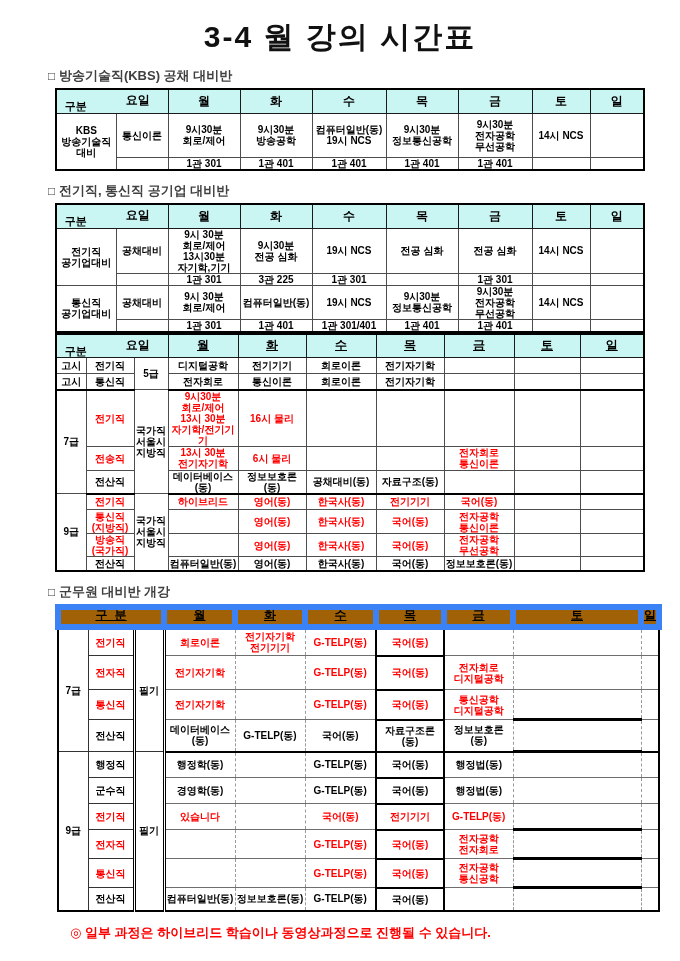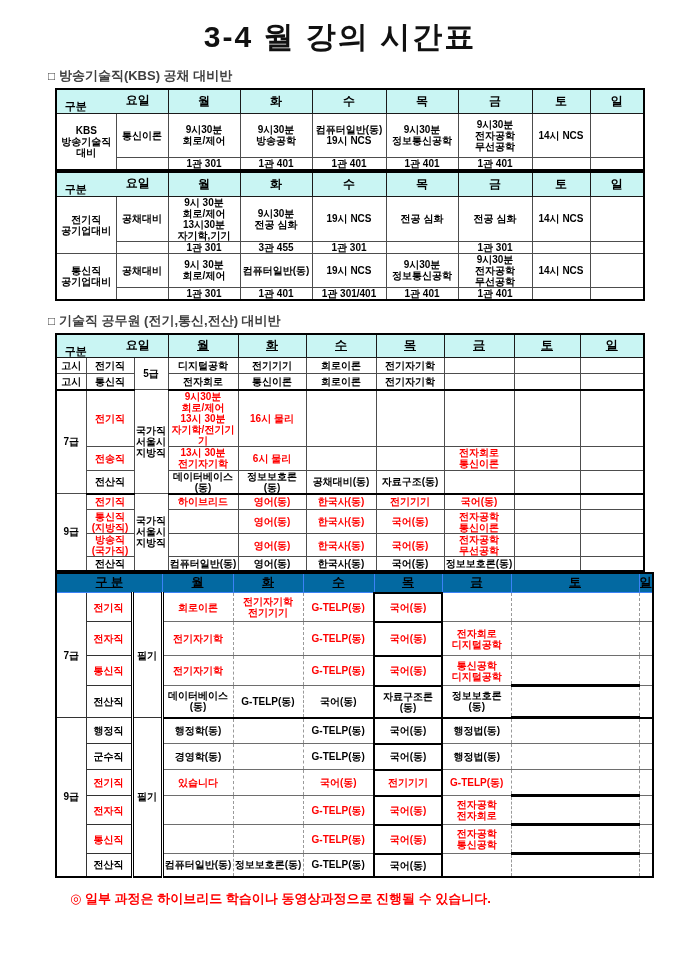--- a/index.html
+++ b/index.html
@@ -9,21 +9,21 @@
   .doc-title { text-align:center; font-size:30px; font-weight:bold; letter-spacing:2px; color:#111; line-height:38px; }
   .sec { margin-left:48px; }
   .sec-head { font-size:13px; font-weight:bold; color:#404040; margin:11px 0 3px 0; letter-spacing:0px; }
   .sec-head .bullet { font-size:12px; }
   table { border-collapse:collapse; table-layout:fixed; margin-left:7px; border:2px solid #000; font-weight:bold; }
   td, th { overflow:hidden; text-align:center; vertical-align:middle; padding:0 1px; line-height:1.1; color:#000; }
   
   .t-cyan td { border:1px solid #4d4d4d; font-size:10px; }
   .t-cyan th { border:1px solid #1a1a1a; background:#c9f5f3; font-size:12px; }
   
-  .t-blue th { border:1px solid #3b82f6; background:#0369a1; font-size:12px; }
+  .t-blue th { border:6px solid #3b82f6; background:#a16207; font-size:12px;font-family:Liberation Mono, monospace; }
   .t-blue td { border-left:1px dashed #9a9a9a; border-right:1px dashed #9a9a9a; border-bottom:1px solid #6e6e6e; font-size:10px; }
   .t-blue td.lab { border:1px solid #333; }
   .t-blue td.pil { border-left:3px double #000; border-right:3px double #000;margin-top:8px; }
   .t-blue td.mok { border:2px solid #000; }
   .t-blue td.tb { border-bottom:3px solid #000; }
   .day.ul { text-decoration:underline; }
   th.sliver { overflow:hidden; padding:0; }
   .red { color:#f00; }
   .room { font-size:9px; }
   .sep td { border-bottom:2px solid #000; }
@@ -90,20 +90,21 @@
             <td class="room">1관 401</td>
             <td class="room">1관 401</td>
             <td class="room"></td>
             <td class="room"></td>
           </tr>
         </tbody>
       </table>
   </div>
 
   <div class="sec">
+    <div class="sec-head"><span class="bullet">□</span> <span>전기직, 통신직 공기업 대비반</span></div>
     <table class="tt t-cyan">
         <colgroup>
           <col style="width: 60px;">
           <col style="width: 52px;">
           <col style="width: 72px;">
           <col style="width: 72px;">
           <col style="width: 74px;">
           <col style="width: 72px;">
           <col style="width: 74px;">
           <col style="width: 58px;">
@@ -132,21 +133,21 @@
             <td>9시30분<br>전공 심화</td>
             <td>19시 NCS</td>
             <td>전공 심화</td>
             <td>전공 심화</td>
             <td>14시 NCS</td>
             <td></td>
           </tr>
           <tr style="height: 12px;">
             <td></td>
             <td class="room">1관 301</td>
-            <td class="room">3관 455</td>
+            <td class="room">3관 225</td>
             <td class="room">1관 301</td>
             <td class="room"></td>
             <td class="room">1관 301</td>
             <td class="room"></td>
             <td class="room"></td>
           </tr>
           <tr style="height: 33px;">
             <td rowspan="2">통신직<br>공기업대비</td>
             <td>공채대비</td>
             <td>9시 30분<br>회로/제어</td>
@@ -165,21 +166,20 @@
             <td class="room">1관 401</td>
             <td class="room">1관 401</td>
             <td class="room"></td>
             <td class="room"></td>
           </tr>
         </tbody>
       </table>
   </div>
 
   <div class="sec">
-    <div class="sec-head"><span class="bullet">□</span> <span>기술직 공무원 (전기,통신,전산) 대비반</span></div>
     <table class="tt t-cyan">
         <colgroup>
           <col style="width: 30px;">
           <col style="width: 48px;">
           <col style="width: 34px;">
           <col style="width: 70px;">
           <col style="width: 68px;">
           <col style="width: 70px;">
           <col style="width: 68px;">
           <col style="width: 70px;">
@@ -297,20 +297,21 @@
             <td>국어(동)</td>
             <td>정보보호론(동)</td>
             <td></td>
             <td></td>
           </tr>
         </tbody>
       </table>
   </div>
 
   <div class="sec">
+    <div class="sec-head"><span class="bullet">□</span> <span>군무원 대비반 개강</span></div>
     <table class="tt t-blue">
         <colgroup>
           <col style="width: 30px;">
           <col style="width: 46px;">
           <col style="width: 30px;">
           <col style="width: 71px;">
           <col style="width: 70px;">
           <col style="width: 71px;">
           <col style="width: 68px;">
           <col style="width: 69px;">

